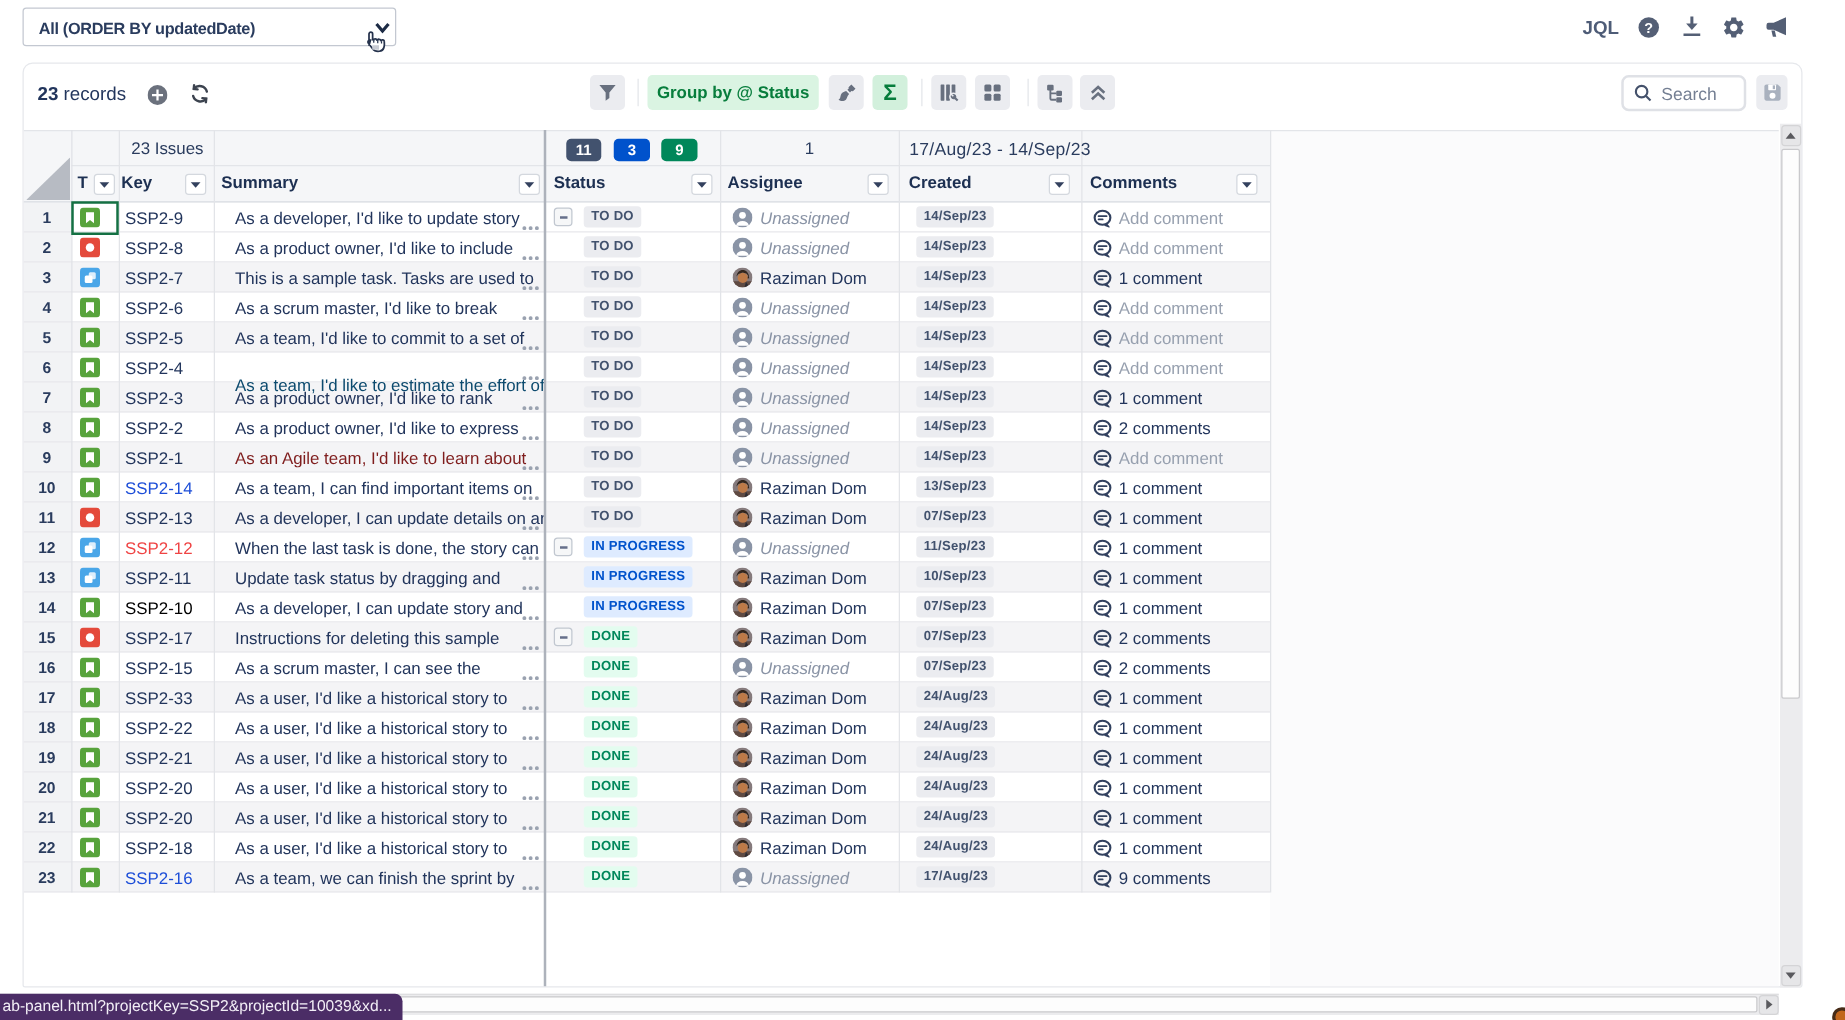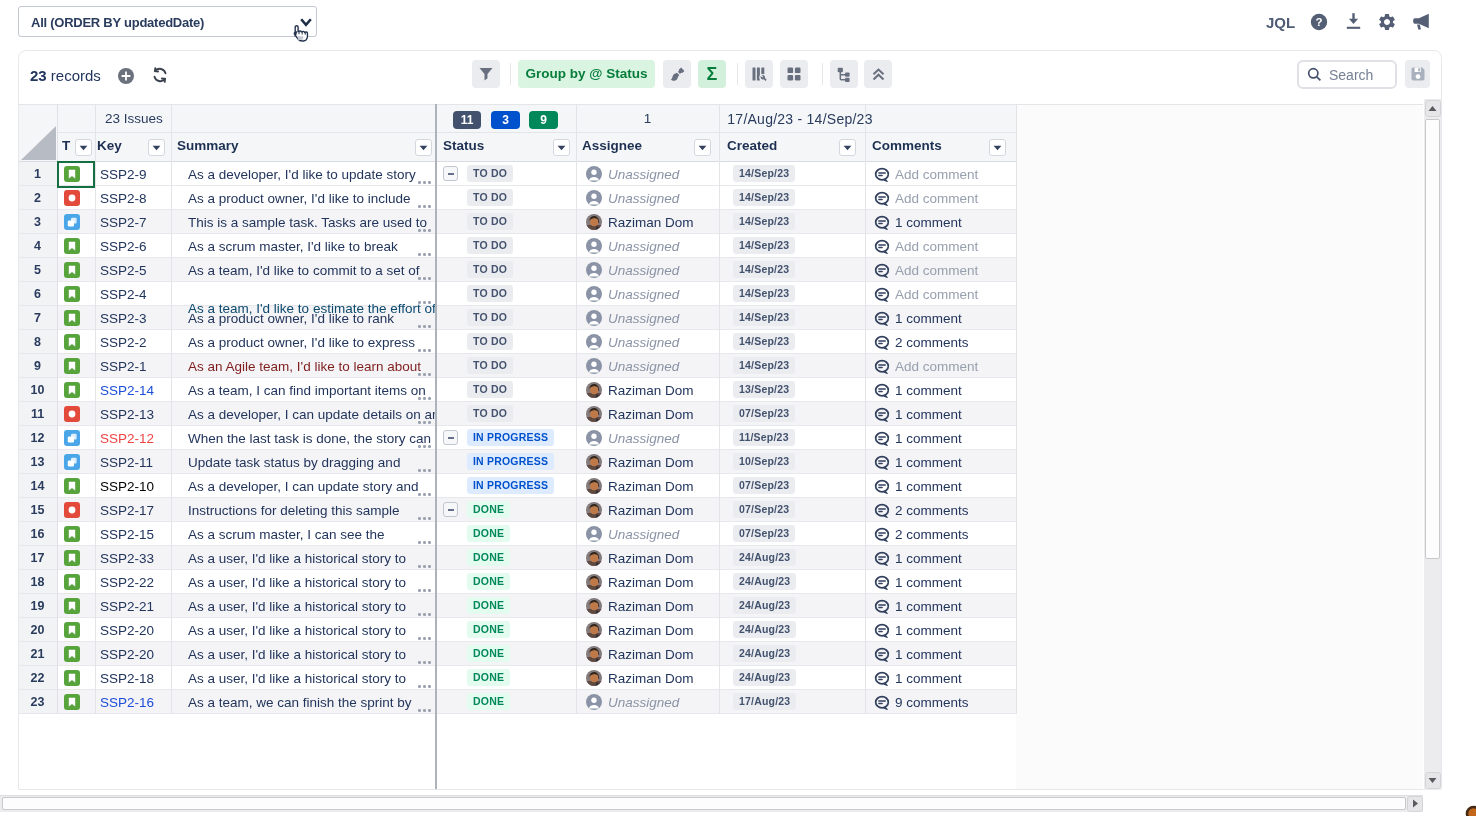--- a/index.html
+++ b/index.html
@@ -957,15 +957,16 @@
 <div class="abs" style="left:1424.5px;top:772px;width:16px;height:17px;background:#e6e6e8;border:1px solid #d4d4d6;border-radius:3px;box-sizing:border-box"></div>
 <svg class="abs" style="left:1428px;top:777px" width="9" height="7">
       <path d="M4.5 6 0.5 1h8z" fill="#5a5a5e"></path>
     </svg>
 <div class="abs" style="left:0px;top:795px;width:1423px;height:17px;background:#ececee;border-top:1px solid #dedee0;box-sizing:border-box"></div>
 <div class="abs" style="left:2px;top:797px;width:1404px;height:13px;background:#fdfdfd;border:1px solid #c9c9cc;border-radius:2px;box-sizing:border-box"></div>
 <div class="abs" style="left:1407px;top:795.5px;width:16px;height:16px;background:#e6e6e8;border:1px solid #d4d4d6;border-radius:3px;box-sizing:border-box"></div>
 <svg class="abs" style="left:1412px;top:799px" width="7" height="9">
       <path d="M1 0.5 6 4.5 1 8.5z" fill="#5a5a5e"></path>
     </svg>
+<div class="abs" style="left:0px;top:795px;width:322px;height:21px;background:#4b2d66;border-radius:0 6px 0 0;color:#f2eef6;font-size:12.5px;line-height:21px;padding-left:2px;box-sizing:border-box;white-space:nowrap;overflow:hidden">ab-panel.html?projectKey=SSP2&amp;projectId=10039&amp;xd...</div>
 <svg class="abs" style="left:1465px;top:804px" width="11" height="12">
       <circle cx="8.5" cy="9.5" r="6.5" fill="#c2661c" stroke="#452a16" stroke-width="2.6"></circle>
     </svg>
 </div>
 </body></html>

